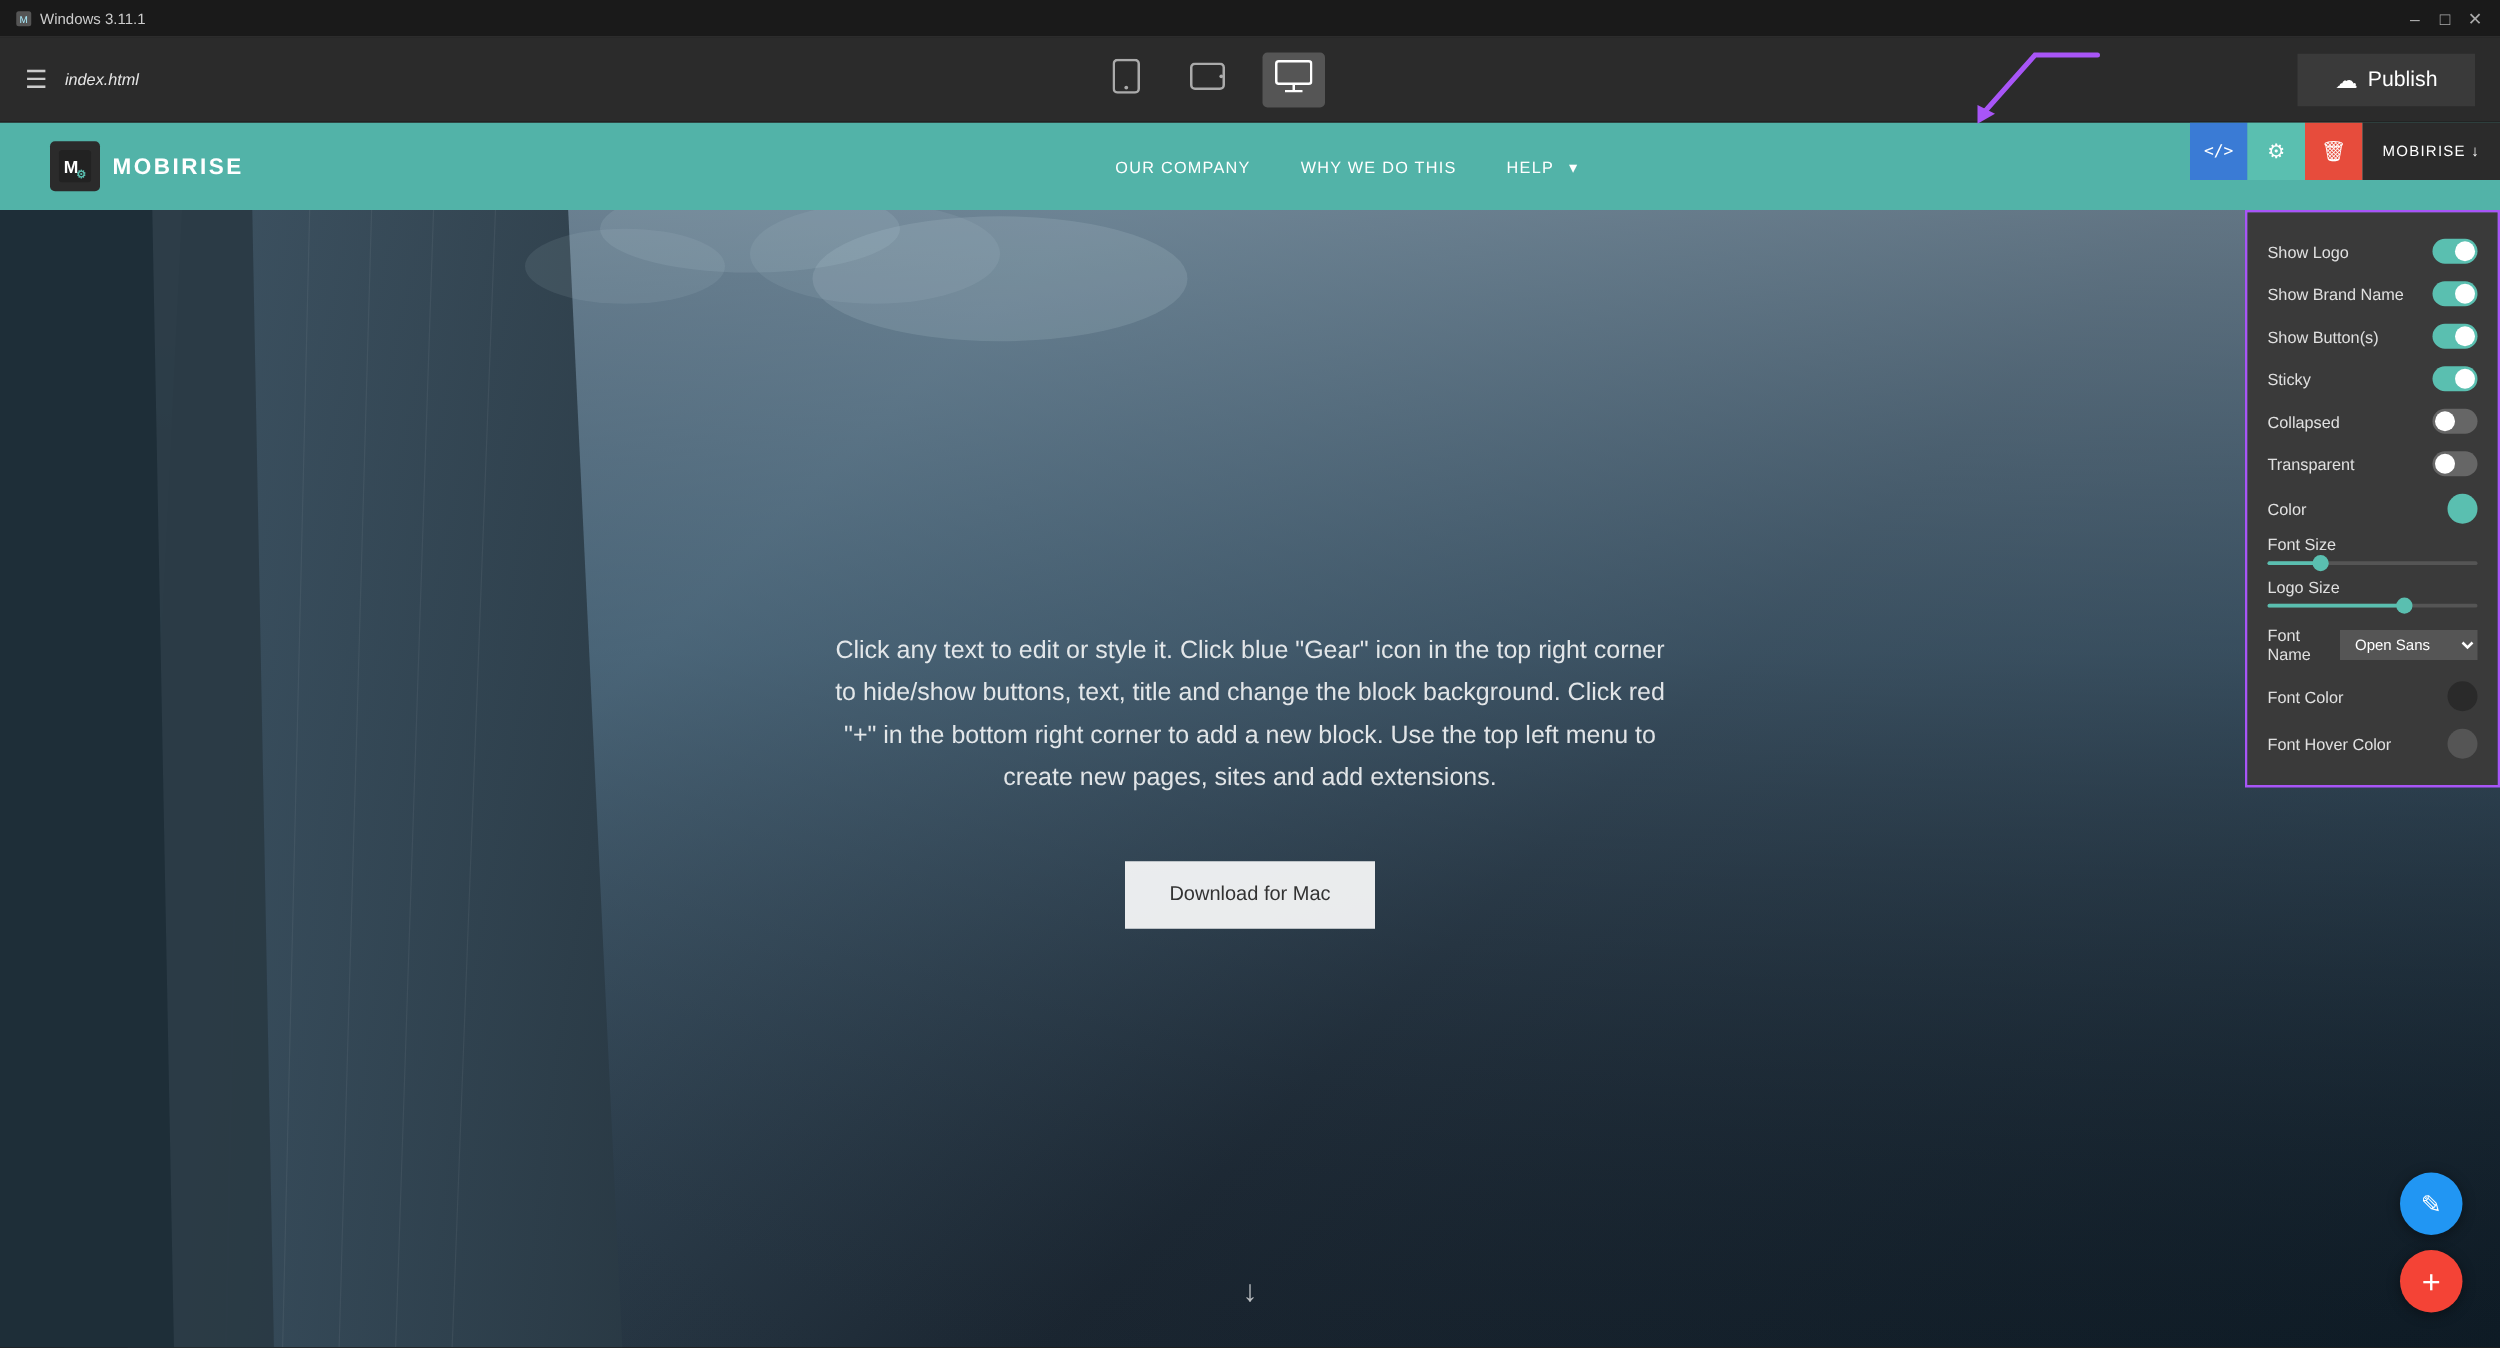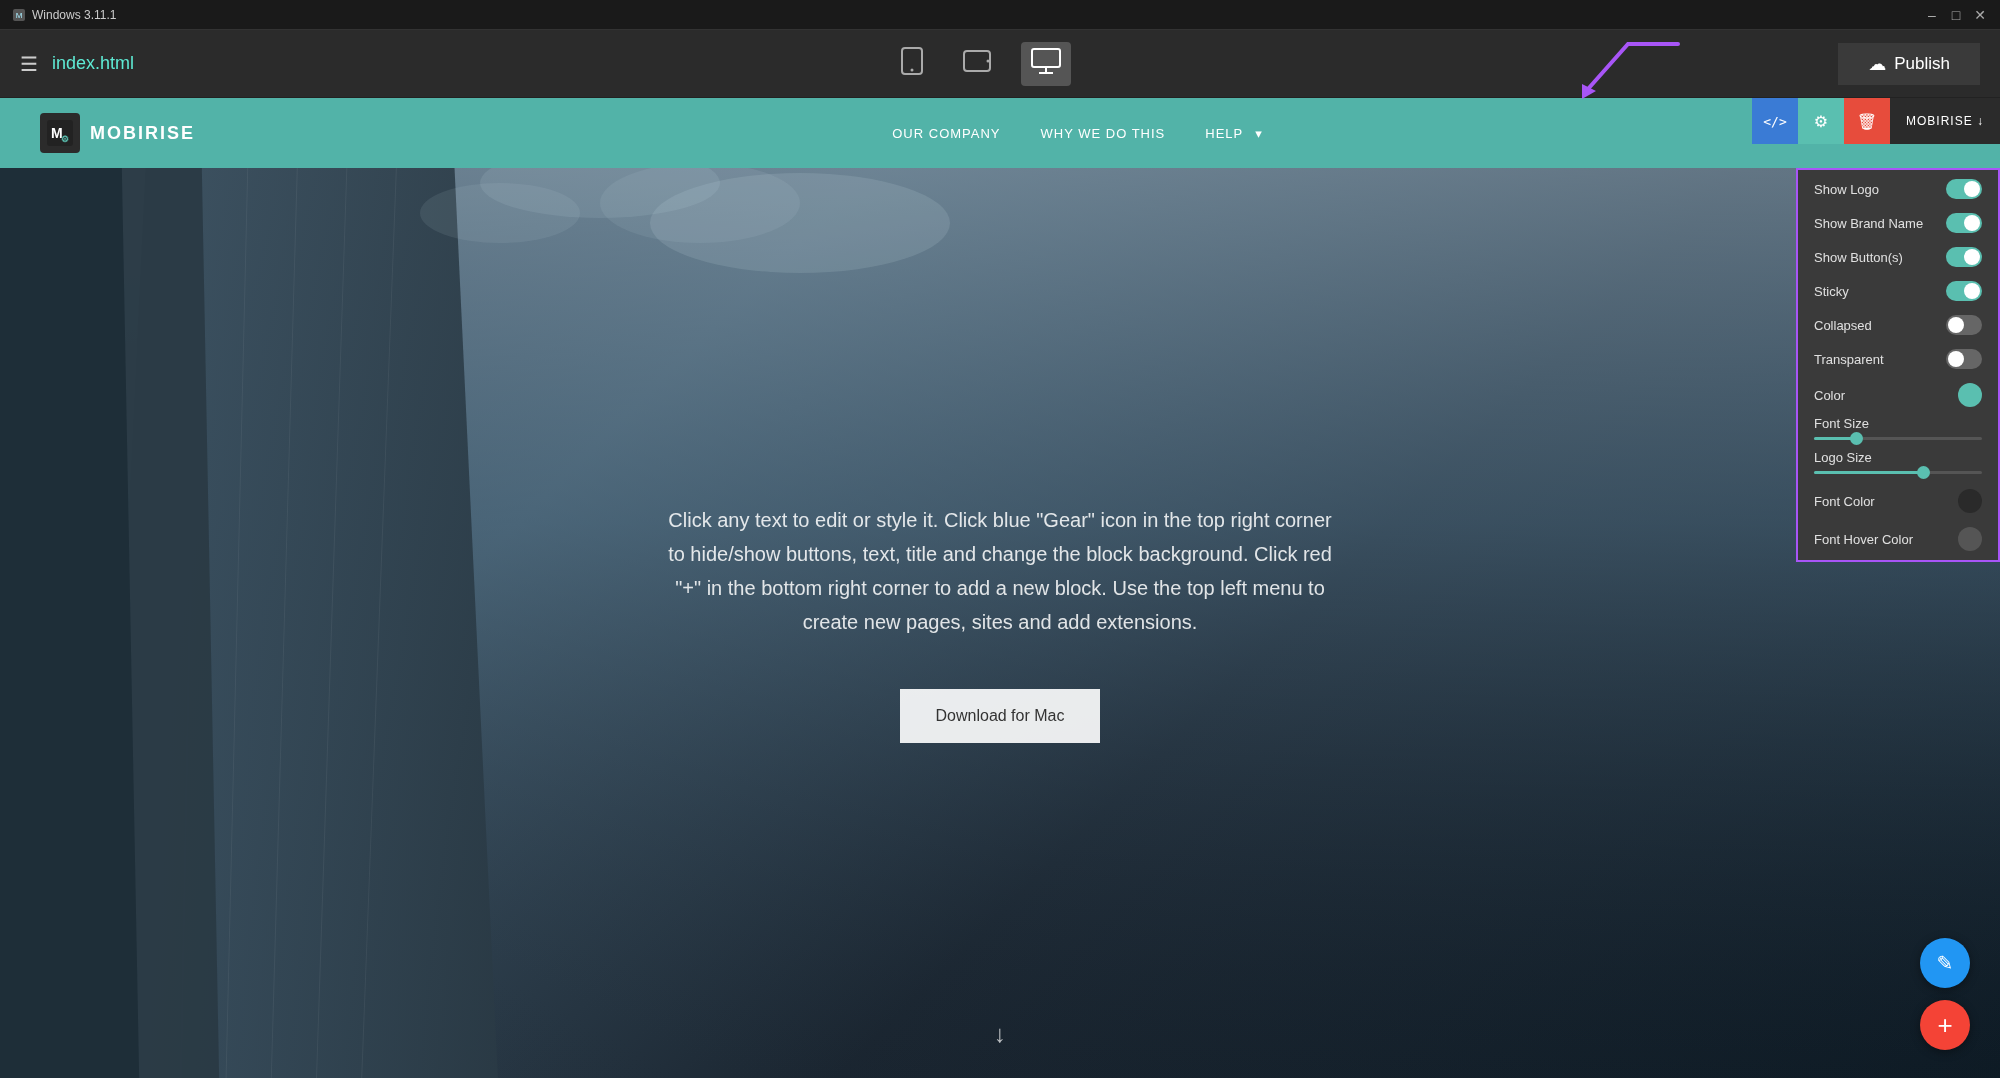--- a/index.html
+++ b/index.html
@@ -52,22 +52,23 @@
       display: flex;
       align-items: center;
       gap: 14px;
     }
     .hamburger {
       color: #ccc;
       font-size: 20px;
       cursor: pointer;
     }
     .file-name {
-      color: #5eead4;
-      font-size: 18px;
+      color: #e5e5e5;
+      font-size: 13px;
+      font-style: italic;
     }
     .toolbar-center {
       display: flex;
       align-items: center;
       gap: 20px;
     }
     .device-btn {
       background: none;
       border: none;
       color: #aaa;
@@ -300,21 +301,21 @@
     }
 
     
     .settings-panel {
       position: absolute;
       top: 46px;
       right: 0;
       width: 200px;
       background: #3a3a3a;
       z-index: 100;
-      padding: 2px 0;
+      padding: 14px 0;
       border: 2px solid #a855f7;
       border-top: none;
     }
     .setting-row {
       display: flex;
       align-items: center;
       justify-content: space-between;
       padding: 7px 16px;
       gap: 8px;
     }
@@ -543,20 +544,28 @@
         </div>
 
         <div class="slider-container">
           <div class="slider-label">Logo Size</div>
           <div class="slider-track">
             <div class="slider-fill" style="width:65%;"></div>
             <div class="slider-thumb" style="left:calc(65% - 6px);"></div>
           </div>
         </div>
 
+        <div class="font-select-row">
+          <span class="setting-label">Font Name</span>
+          <select class="font-select">
+            <option>Open Sans</option>
+            <option>Roboto</option>
+            <option>Lato</option>
+          </select>
+        </div>
 
         <div class="setting-row">
           <span class="setting-label">Font Color</span>
           <div class="color-swatch" style="background:#2a2a2a;"></div>
         </div>
 
         <div class="setting-row">
           <span class="setting-label">Font Hover Color</span>
           <div class="color-swatch" style="background:#555;"></div>
         </div>

